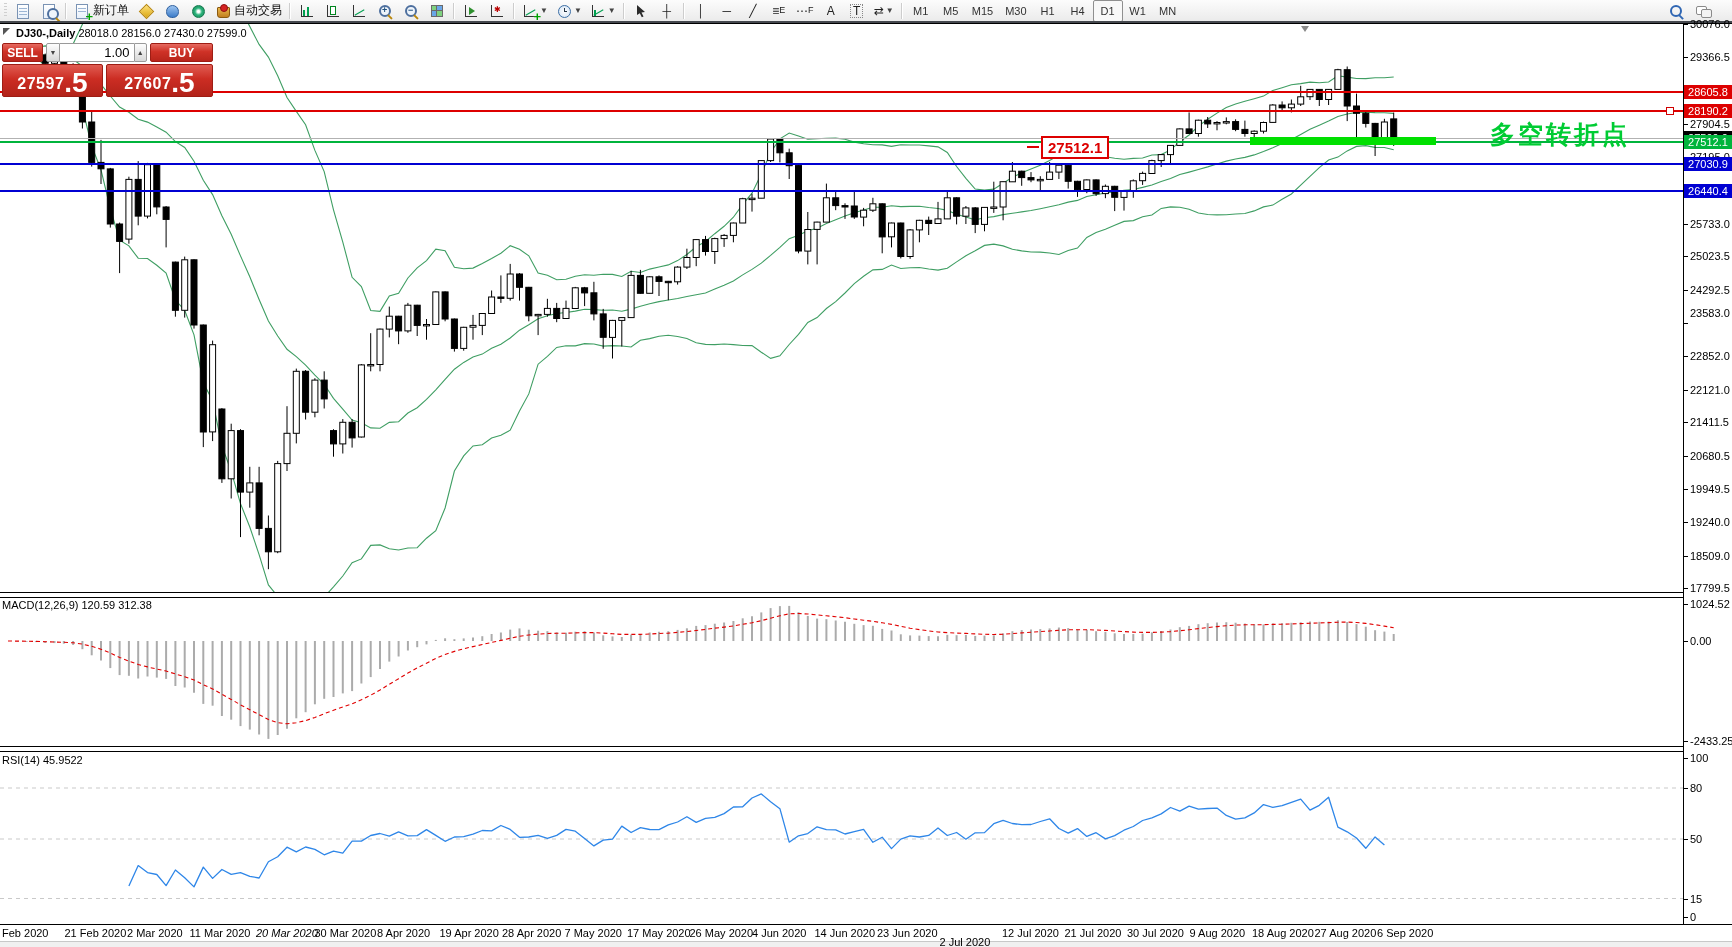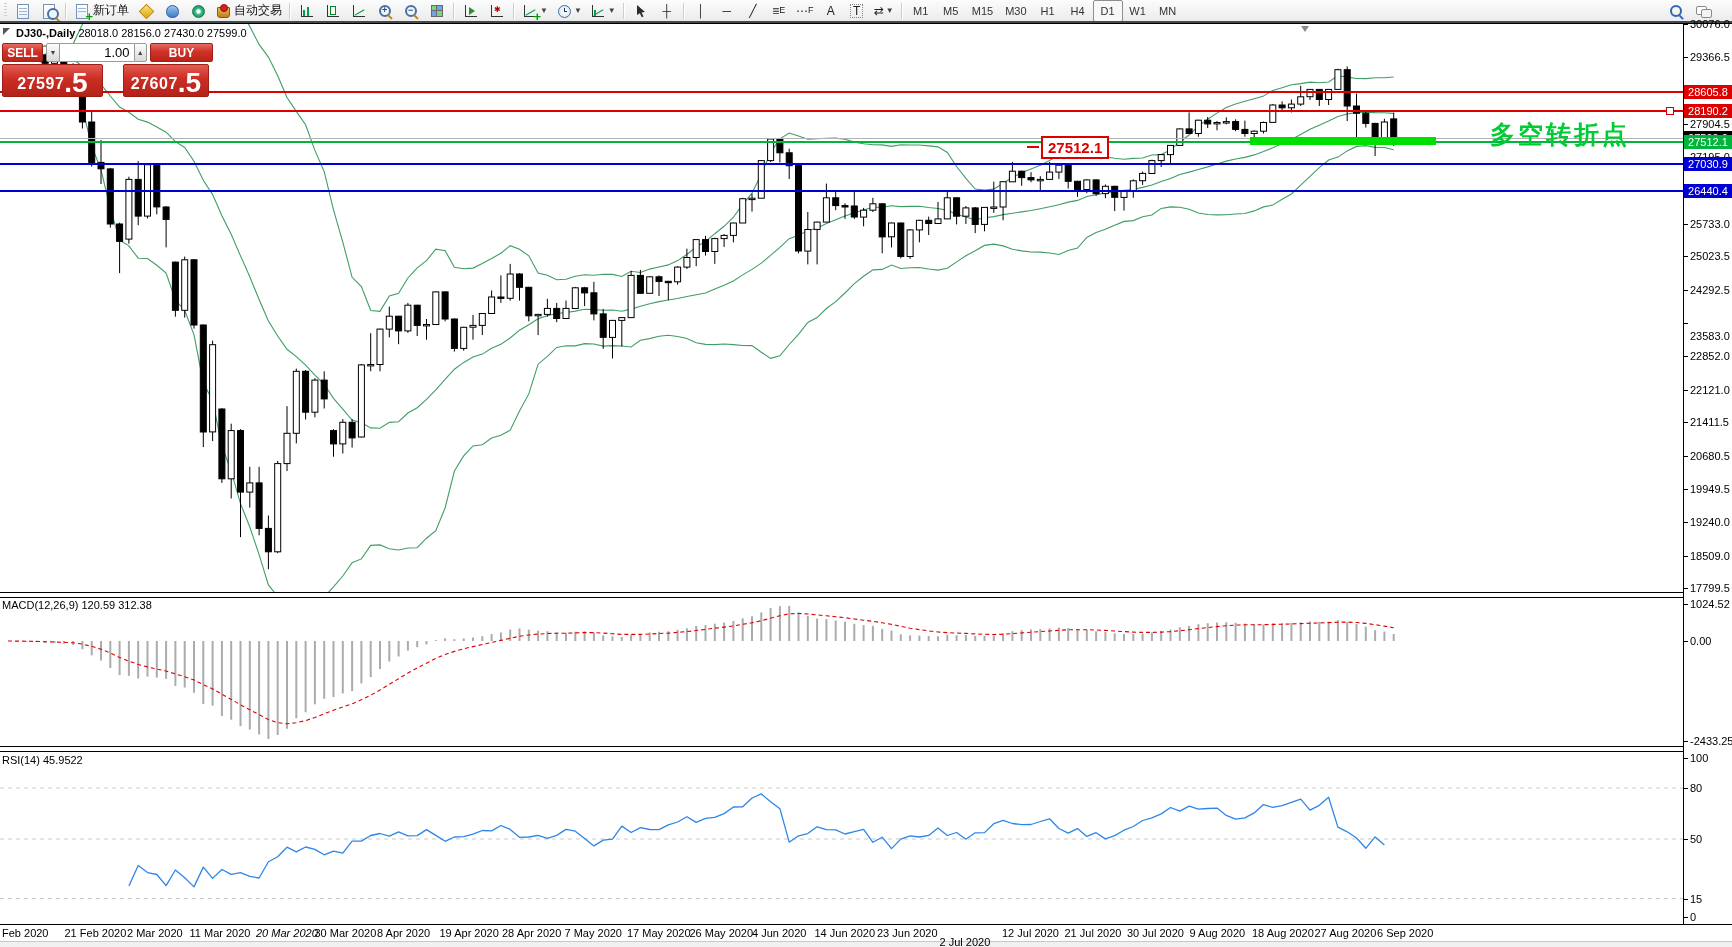--- a/index.html
+++ b/index.html
@@ -68,21 +68,21 @@
   .redbtn{background:linear-gradient(#e66a60 0%,#cf3227 45%,#b8251b 100%);color:#fff;font-weight:700;font-size:12px;display:flex;align-items:center;justify-content:center;border:1px solid #9e1d14;border-radius:2px;box-sizing:border-box;}
   .tp-sell{width:47px;}
   .tp-buy{width:72px;margin-left:3px;}
   .spin{width:15px;background:linear-gradient(#fdfdfd,#d8d8d8);border:1px solid #9a9a9a;color:#444;font-size:7px;display:flex;align-items:center;justify-content:center;box-sizing:border-box;}
   .spin.dn{margin-left:3px;border-radius:2px 0 0 2px;}
   .spin.up{border-radius:0 2px 2px 0;}
   .vol{width:74px;background:#fff;border:1px solid #9a9a9a;border-left:none;border-right:none;font-size:13px;color:#000;text-align:right;padding:0 4px;box-sizing:border-box;font-family:"Liberation Sans",sans-serif;}
   .tp-row2{display:flex;height:33px;margin-top:2px;}
   .pricebox{background:linear-gradient(#e05c52 0%,#cc2d23 45%,#b2231a 100%);border:1px solid #9e1d14;border-radius:2px;color:#fff;display:flex;align-items:flex-end;justify-content:center;box-sizing:border-box;padding-bottom:1px;}
   .pb-left{width:101px;}
-  .pb-right{width:86px;margin-left:20px;}
+  .pb-right{width:107px;margin-left:3px;}
   .p-int{font-size:16px;font-weight:700;line-height:1;margin-bottom:3px;letter-spacing:0.5px;}
   .p-frac{font-size:28px;font-weight:700;line-height:0.85;}
   .collapse-tri{position:absolute;left:3px;top:28px;width:0;height:0;border-top:7px solid #555;border-right:7px solid transparent;z-index:31;}
 
   .chart-title{position:absolute;left:16px;top:27px;font-size:11px;color:#000;z-index:5;white-space:nowrap;}
   .chart-title .sym{font-weight:700;}
   .shift-marker{position:absolute;top:26px;width:0;height:0;border-left:4px solid transparent;border-right:4px solid transparent;border-top:6px solid #8a8a8a;}
 
   
   .price-tag{position:absolute;border:2px solid #dd0000;background:#fff;color:#dd0000;font-size:15px;font-weight:700;padding:0 5px;line-height:19px;z-index:20;}
@@ -840,21 +840,21 @@
       <div class="axis-tick-label" style="top: 124.1px;">27904.5</div>
       <div class="axis-dash" style="top: 156.7px;"></div>
       <div class="axis-tick-label" style="top: 156.7px;">27195.0</div>
       <div class="axis-dash" style="top: 223.8px;"></div>
       <div class="axis-tick-label" style="top: 223.8px;">25733.0</div>
       <div class="axis-dash" style="top: 256.4px;"></div>
       <div class="axis-tick-label" style="top: 256.4px;">25023.5</div>
       <div class="axis-dash" style="top: 290px;"></div>
       <div class="axis-tick-label" style="top: 290px;">24292.5</div>
       <div class="axis-dash" style="top: 322.5px;"></div>
-      <div class="axis-tick-label" style="top: 336px;">23583.0</div>
+      <div class="axis-tick-label" style="top: 313px;">23583.0</div>
       <div class="axis-dash" style="top: 356.1px;"></div>
       <div class="axis-tick-label" style="top: 356.1px;">22852.0</div>
       <div class="axis-dash" style="top: 389.7px;"></div>
       <div class="axis-tick-label" style="top: 389.7px;">22121.0</div>
       <div class="axis-dash" style="top: 422.2px;"></div>
       <div class="axis-tick-label" style="top: 422.2px;">21411.5</div>
       <div class="axis-dash" style="top: 455.8px;"></div>
       <div class="axis-tick-label" style="top: 455.8px;">20680.5</div>
       <div class="axis-dash" style="top: 489.4px;"></div>
       <div class="axis-tick-label" style="top: 489.4px;">19949.5</div>

